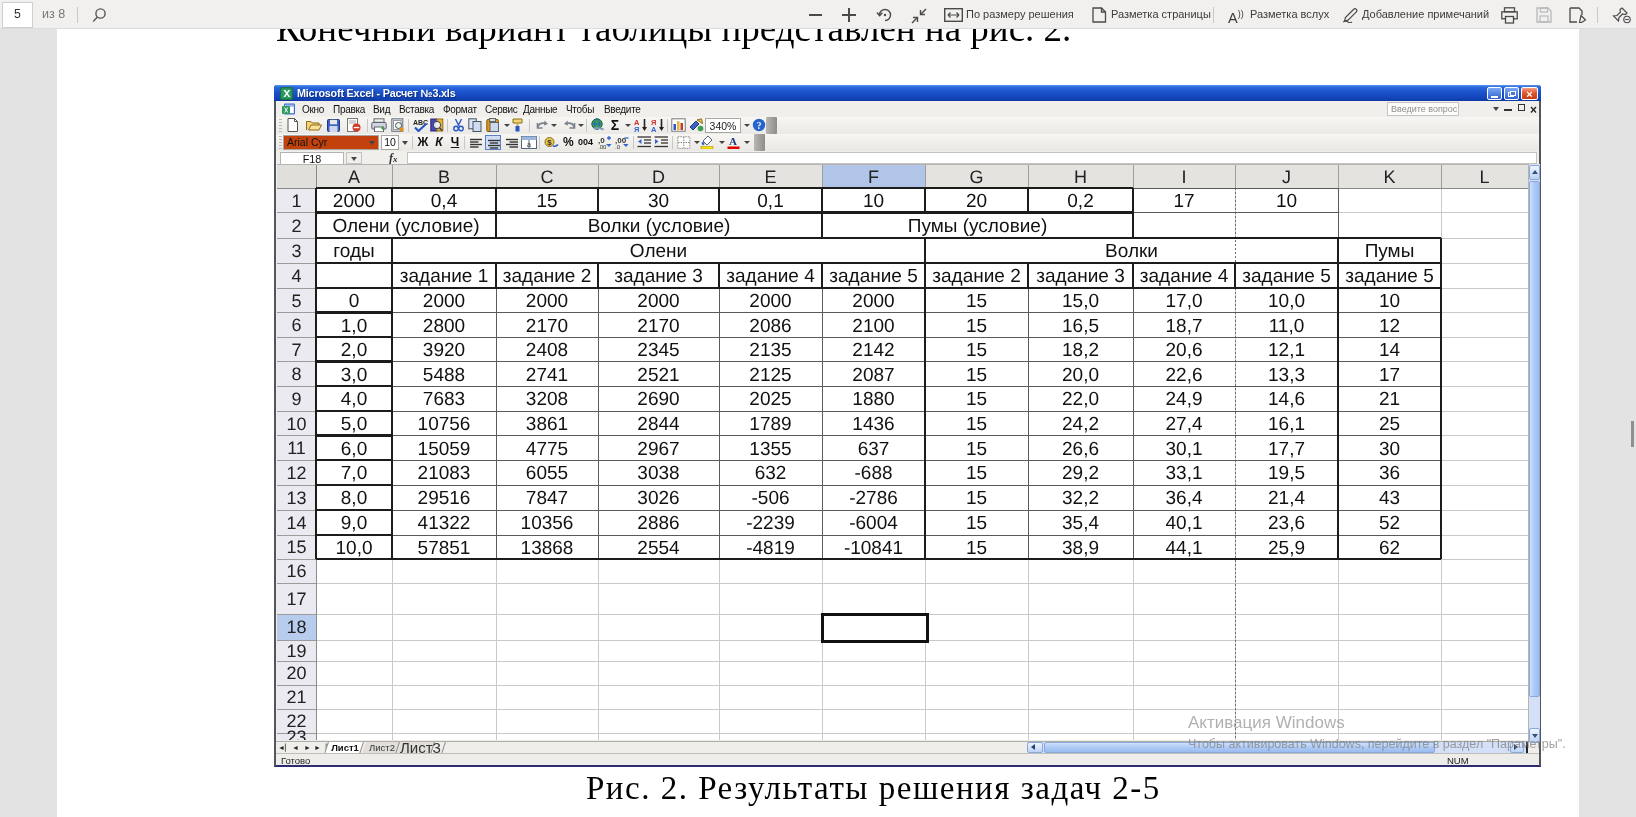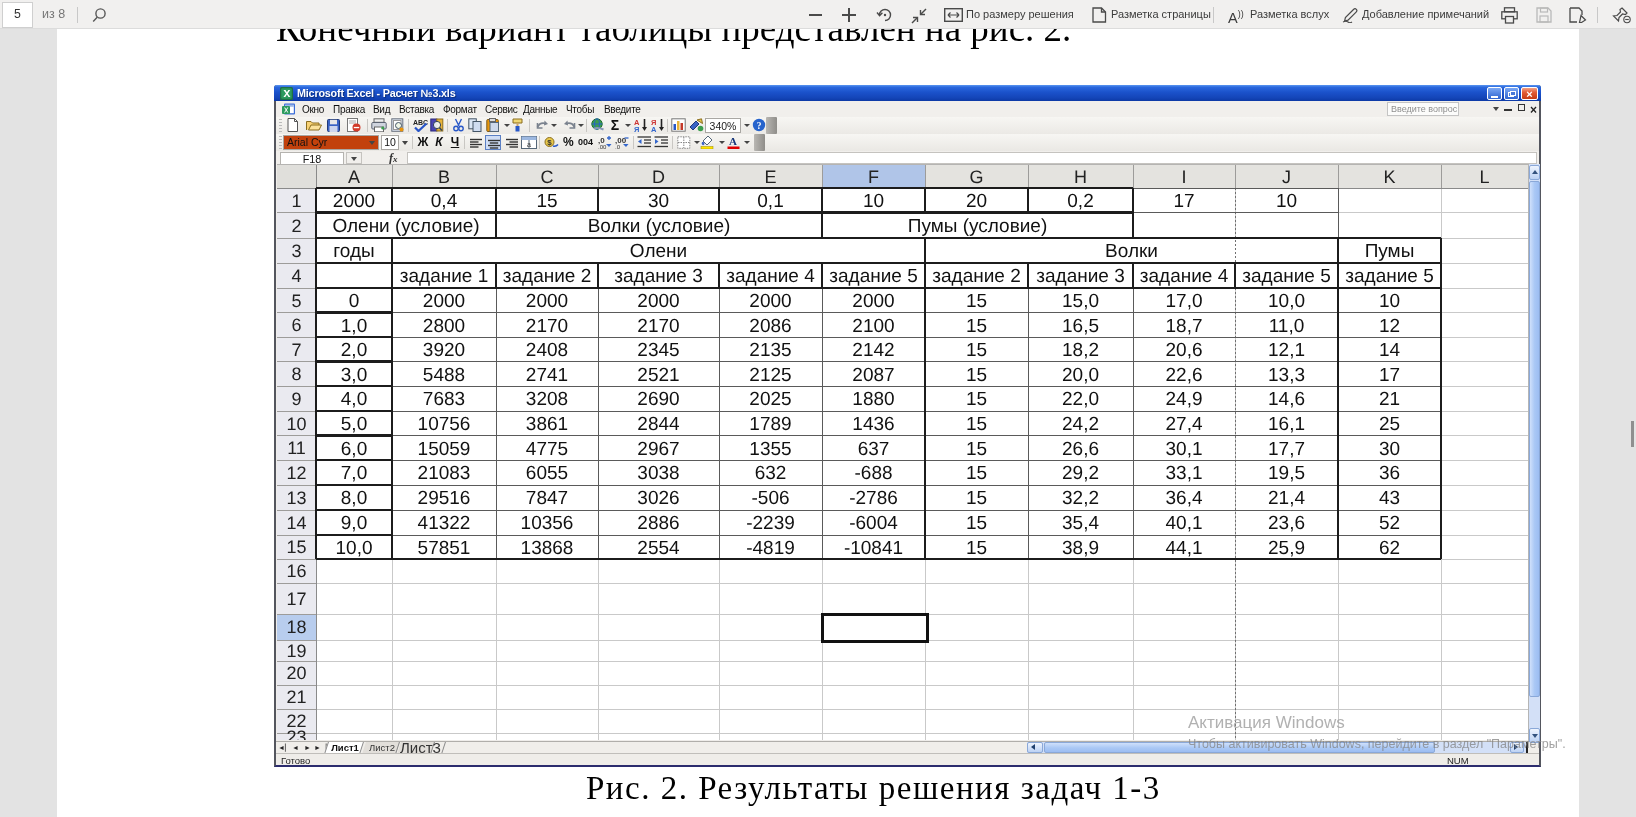--- a/index.html
+++ b/index.html
@@ -67,21 +67,21 @@
     </svg>
     <div class="abs" style="left:1597px;top:7px;width:1px;height:16px;background:#c8c8c8"></div>
     <svg class="ic" style="left:1612px;top:6px" width="19" height="18" viewBox="0 0 19 18">
       <path d="M 10 2 L 15 7 L 13.5 8.5 L 10.5 8 L 7 11.5 L 6.5 15 L 1.5 10 L 5 9.5 L 8.5 6 L 8 3.5 Z" fill="none" stroke="#4a4a4a" stroke-width="1.2"></path>
       <circle cx="15" cy="13.5" r="3.2" fill="#f1f0ef" stroke="#4a4a4a" stroke-width="1.1"></circle>
       <line x1="13.2" y1="13.5" x2="16.8" y2="13.5" stroke="#4a4a4a" stroke-width="1.1"></line>
     </svg>
   </div>
 <div id="page">
 <div class="abs" style="left:219px;top:-19px;font-family:'Liberation Serif',serif;font-size:37px;line-height:37px;color:#000;white-space:nowrap">Конечный вариант таблицы представлен на рис. 2.</div>
-<div class="abs" style="left:529px;top:741px;font-family:'Liberation Serif',serif;font-size:33px;letter-spacing:1.5px;color:#000;white-space:nowrap">Рис. 2. Результаты решения задач 1-3</div>
+<div class="abs" style="left:529px;top:741px;font-family:'Liberation Serif',serif;font-size:33px;letter-spacing:1.5px;color:#000;white-space:nowrap">Рис. 2. Результаты решения задач 2-5</div>
 </div>
 <div class="abs" style="left:274px;top:85px;width:1267px;height:682px;z-index:10">
 <div class="abs" style="left:0;top:0;width:1267px;height:682px;background:#efedea;border-left:2px solid #54565e;border-right:2px solid #54565e;border-bottom:2px solid #2c2c6e;border-radius:3px 3px 0 0"></div>
 <div class="abs" style="left:0;top:0;width:1267px;height:16px;background:linear-gradient(#5a96f0 0%,#2a67dd 14%,#1b52cb 45%,#1445b8 80%,#0d3aa6 100%);border-radius:3px 3px 0 0"></div>
 <svg class="abs" style="left:6px;top:2px" width="13" height="13" viewBox="0 0 13 13">
       <rect x="0" y="0" width="13" height="13" rx="1.5" fill="#1d7044"></rect>
       <rect x="1.2" y="1.2" width="10.6" height="10.6" rx="1" fill="#2b9a5e"></rect>
       <path d="M 3.5 3 L 6 6.5 L 3.4 10 L 5.3 10 L 6.9 7.6 L 8.5 10 L 10.4 10 L 7.8 6.4 L 10.2 3 L 8.3 3 L 6.9 5.2 L 5.5 3 Z" fill="#fff"></path>
     </svg>
 <div class="abs" style="left:23px;top:1px;height:15px;line-height:15px;font-size:10.8px;font-weight:bold;color:#fff;text-shadow:1px 1px 1px #0a2d7a;letter-spacing:-0.2px">Microsoft Excel - Расчет №3.xls</div>

